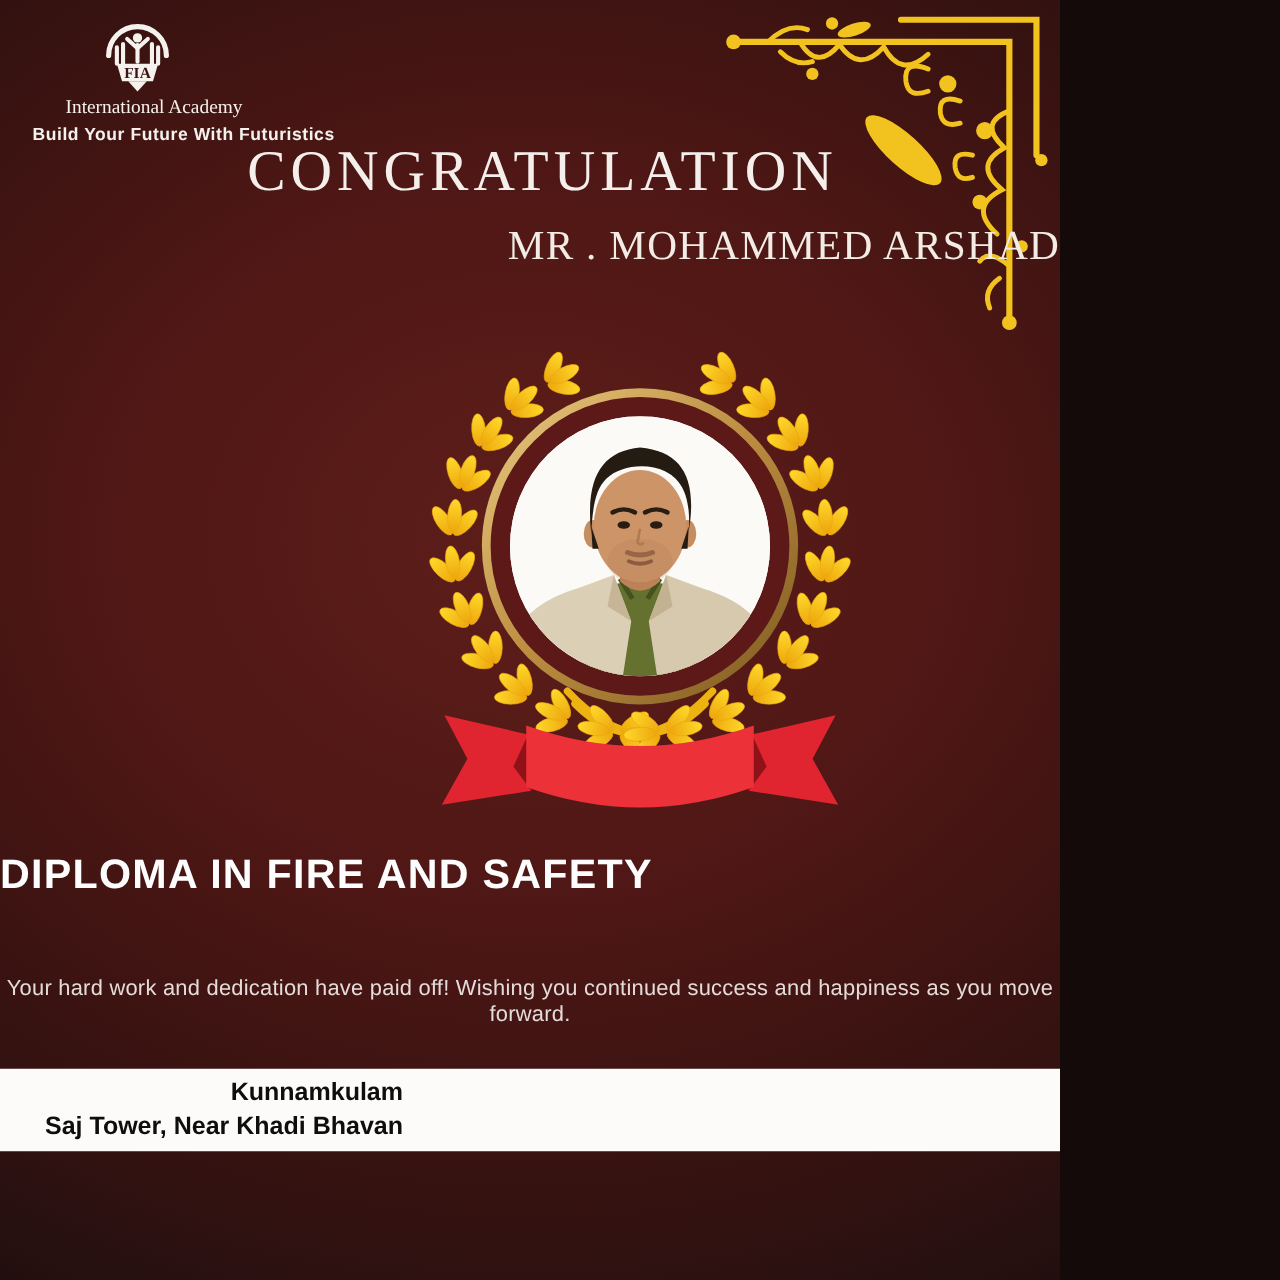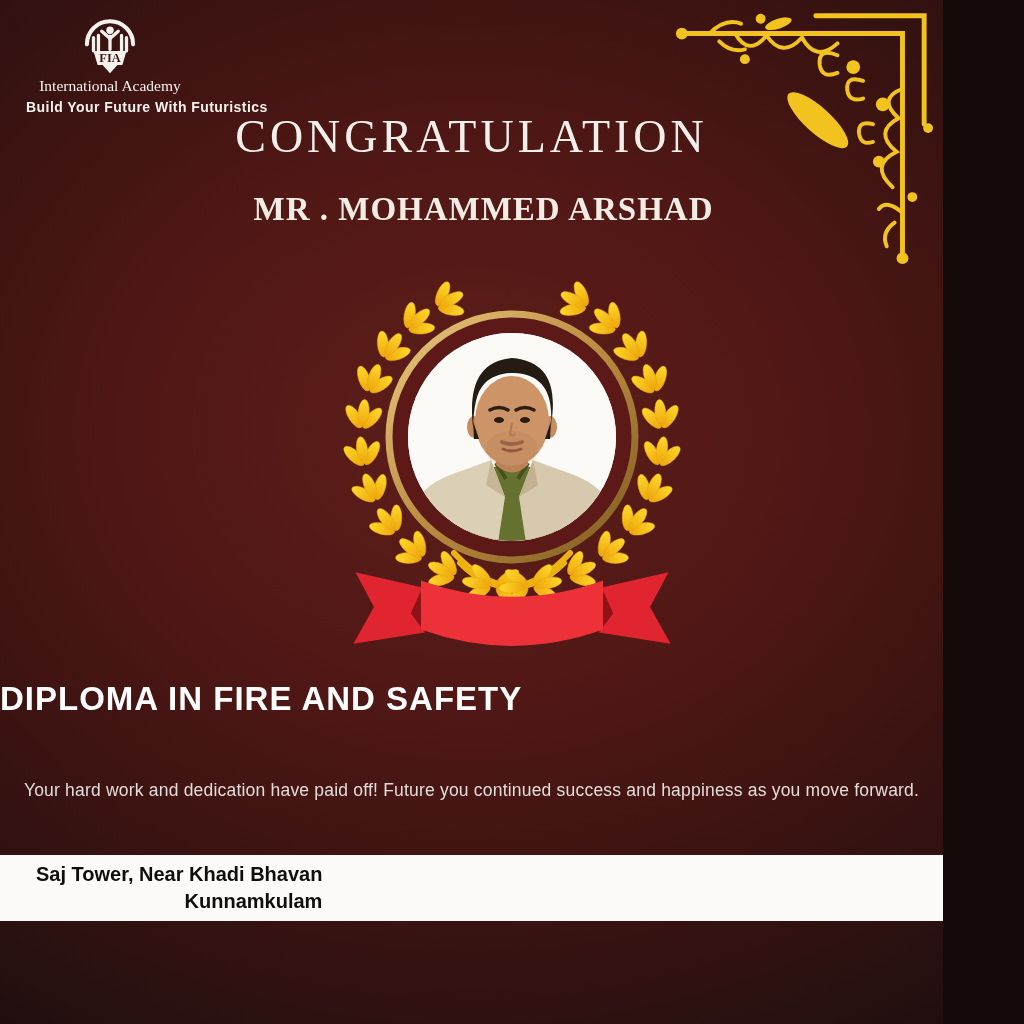--- a/index.html
+++ b/index.html
@@ -1,36 +1,36 @@
 <!DOCTYPE html>
 <html><head>
 <meta charset="utf-8">
 <style>
   html,body{margin:0;padding:0;background:#140a0a;}
   .poster{
-    position:relative;width:943px;height:1024px;overflow:hidden;
+    position:relative;width:848px;height:1024px;overflow:hidden;
     background:#1b0c0c;
     background-image:radial-gradient(ellipse 920px 760px at 50% 42%,
       #5e1e1a 0%, #4f1715 38%, #3b1311 62%, #271010 86%, #190b0b 100%);
     font-family:"Liberation Sans",sans-serif;
   }
   
   .logo{position:absolute;left:26px;top:16px;width:168px;text-align:center;color:#f5f1ec;}
   .logo svg.emblem{display:block;margin:0 auto;width:66px;height:60px;}
   .brand-name{font-family:"Liberation Serif",serif;font-weight:700;font-size:26px;letter-spacing:1.5px;line-height:28px;}
-  .brand-sub{font-family:"Liberation Serif",serif;font-size:15.5px;line-height:17px;margin-top:1px;}
+  .brand-sub{font-family:"Liberation Serif",serif;font-size:15.5px;line-height:17px;margin-top:1px;text-align:right;}
   .brand-tagline{font-size:14px;font-weight:700;letter-spacing:.45px;margin-top:5px;white-space:nowrap;}
   
   .corner-ornament{position:absolute;top:4px;right:6px;width:268px;height:264px;}
   
   .title{position:absolute;top:110px;left:0;width:100%;margin:0;text-align:center;
     font-family:"Liberation Serif",serif;font-weight:400;font-size:46px;
-    letter-spacing:4px;color:#f4efeb;}
-  .recipient{position:absolute;top:179px;left:0;width:100%;margin:12px;text-align:center;
-    font-family:"Liberation Serif",serif;font-weight:700;font-size:33px;
+    letter-spacing:4px;color:#f4efeb;padding-left:10px;}
+  .recipient{position:absolute;top:179px;left:0;width:100%;margin:0;text-align:right;
+    font-family:"Liberation Serif",serif;font-weight:400;font-size:33px;
     letter-spacing:1px;color:#f3ece5;}
   
   .wreath-svg{position:absolute;left:312px;top:237px;width:400px;height:400px;}
   .photo-wrap{position:absolute;left:408px;top:333px;width:208px;height:208px;
     border-radius:50%;overflow:hidden;background:#fbfaf7;}
   .photo-wrap svg{display:block;width:208px;height:208px;}
   .ribbon-svg{position:absolute;left:333px;top:569px;width:358px;height:95px;}
   
   .course{position:absolute;top:680px;left:0;width:100%;margin:0;
     font-size:33px;font-weight:700;letter-spacing:1px;color:#fdfdfd;}
@@ -219,22 +219,22 @@
 
   <svg class="ribbon-svg" viewBox="0 0 700 185">
     <path d="M175,36 L44,6 L80,74 L40,146 L180,124 Z" fill="#E02530"></path>
     <path d="M525,36 L656,6 L620,74 L660,146 L520,124 Z" fill="#E02530"></path>
     <path d="M175,36 L152,86 L180,124 Z" fill="#8E1218"></path>
     <path d="M525,36 L548,86 L520,124 Z" fill="#8E1218"></path>
     <path d="M172,22 Q350,86 528,22 L528,118 Q350,182 172,118 Z" fill="#EC3139"></path>
   </svg>
 
   <h3 class="course">DIPLOMA IN FIRE AND SAFETY</h3>
-  <p class="message">Your hard work and dedication have paid off! Future you continued success and happiness as you move forward.</p>
+  <p class="message">Your hard work and dedication have paid off! Wishing you continued success and happiness as you move forward.</p>
 
   <div class="footer-bar">
     <div class="footer-right">
+      <div>Kunnamkulam</div>
       <div>Saj Tower, Near Khadi Bhavan</div>
-      <div>Kunnamkulam</div>
     </div>
   </div>
 
 </div>
 
 </body></html>

